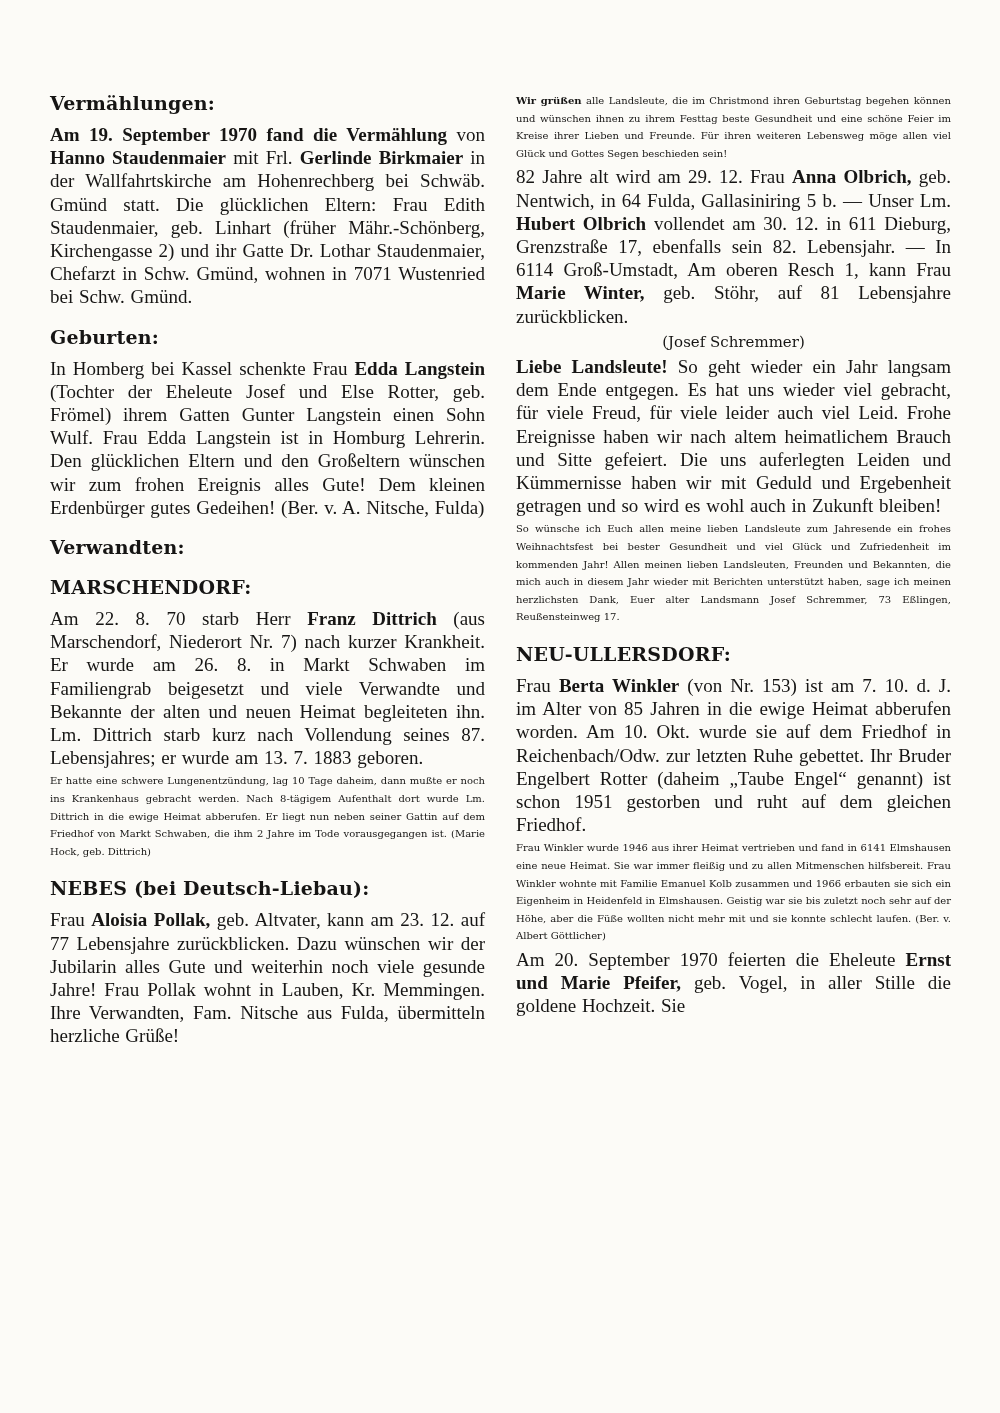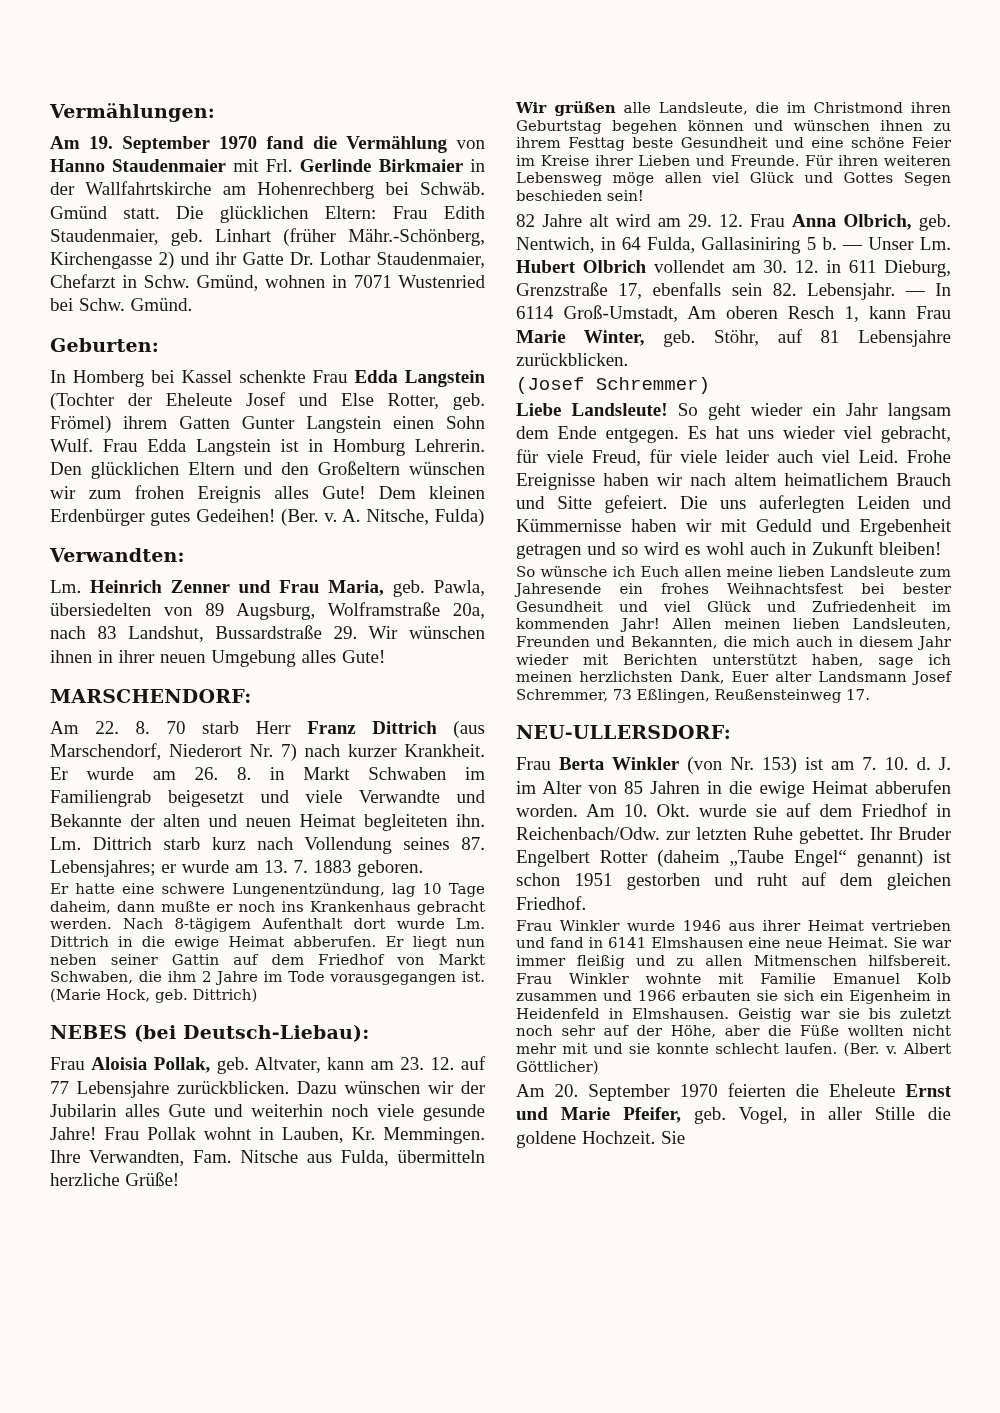--- a/index.html
+++ b/index.html
@@ -9,21 +9,21 @@
   html,body{margin:0;padding:0;}
   body{
     background:var(--paper);
     font-family:"DejaVu Serif","Liberation Serif",serif;
     color:var(--ink);
   }
   .page{
     position:relative;
     width:1000px;
     height:1237px;
-    margin:8px auto;
+    margin:0 auto;
     background:var(--paper);
     overflow:hidden;
   }
   .columns{
     display:flex;
     gap:31px;
     padding:92px 50px 0 50px;
   }
   .col{
     width:435px;
@@ -39,31 +39,30 @@
   .col > :first-child{margin-top:0;}
   .para{
     font-size:19px;
     line-height:23.2px;
     text-align:justify;
     margin:0 0 3px 0;
     word-spacing:1px;
     font-family:Liberation Serif, serif;
   }
   .small{
-    font-size:15px;
+    font-size:10px;
     line-height:17.6px;
     text-align:justify;
     margin:1px 0 3px 0;
   }
   .line-right{
-    font-size:19px;
+    font-size:15px;
     line-height:23.2px;
-    text-align:left;
+    text-align:center;
     margin:0 0 1px 0;
-    font-family:Liberation Mono, monospace;
   }
   .bold{font-weight:bold;}
   .page-number{
     position:absolute;
     left:52px;
     top:1272px;
     font-size:19px;
     letter-spacing:1px;
   }
 </style>
@@ -71,21 +70,20 @@
 <body>
 
 <div class="page">
   <div class="columns">
     <div class="col" id="col-left">
         <h2 class="heading"><span class="bold">Vermählungen:</span></h2>
         <p class="para"><span class="bold">Am 19. September 1970 fand die Vermählung</span><span> von </span><span class="bold">Hanno Staudenmaier</span><span> mit Frl. </span><span class="bold">Gerlinde Birkmaier</span><span> in der Wallfahrtskirche am Hohenrechberg bei Schwäb. Gmünd statt. Die glücklichen Eltern: Frau Edith Staudenmaier, geb. Linhart (früher Mähr.-Schönberg, Kirchengasse 2) und ihr Gatte Dr. Lothar Staudenmaier, Chefarzt in Schw. Gmünd, wohnen in 7071 Wustenried bei Schw. Gmünd.</span></p>
         <h2 class="heading"><span class="bold">Geburten:</span></h2>
         <p class="para"><span>In Homberg bei Kassel schenkte Frau </span><span class="bold">Edda Langstein</span><span> (Tochter der Eheleute Josef und Else Rotter, geb. Frömel) ihrem Gatten Gunter Langstein einen Sohn Wulf. Frau Edda Langstein ist in Homburg Lehrerin. Den glücklichen Eltern und den Großeltern wünschen wir zum frohen Ereignis alles Gute! Dem kleinen Erdenbürger gutes Gedeihen! (Ber. v. A. Nitsche, Fulda)</span></p>
         <h2 class="heading"><span class="bold">Verwandten:</span></h2>
-        <p class="para"><span>Lm. </span><span class="bold">Heinrich Zenner und Frau Maria,</span><span> geb. Pawla, übersiedelten von 89 Augsburg, Wolframstraße 20a, nach 83 Landshut, Bussardstraße 29. Wir wünschen ihnen in ihrer neuen Umgebung alles Gute!</span></p>
         <h2 class="heading"><span class="bold">MARSCHENDORF:</span></h2>
         <p class="para"><span>Am 22. 8. 70 starb Herr </span><span class="bold">Franz Dittrich</span><span> (aus Marschendorf, Niederort Nr. 7) nach kurzer Krankheit. Er wurde am 26. 8. in Markt Schwaben im Familiengrab beigesetzt und viele Verwandte und Bekannte der alten und neuen Heimat begleiteten ihn. Lm. Dittrich starb kurz nach Vollendung seines 87. Lebensjahres; er wurde am 13. 7. 1883 geboren.</span></p>
         <p class="small"><span>Er hatte eine schwere Lungenentzündung, lag 10 Tage daheim, dann mußte er noch ins Krankenhaus gebracht werden. Nach 8-tägigem Aufenthalt dort wurde Lm. Dittrich in die ewige Heimat abberufen. Er liegt nun neben seiner Gattin auf dem Friedhof von Markt Schwaben, die ihm 2 Jahre im Tode vorausgegangen ist. (Marie Hock, geb. Dittrich)</span></p>
         <h2 class="heading"><span class="bold">NEBES (bei Deutsch-Liebau):</span></h2>
         <p class="para"><span>Frau </span><span class="bold">Aloisia Pollak,</span><span> geb. Altvater, kann am 23. 12. auf 77 Lebensjahre zurückblicken. Dazu wünschen wir der Jubilarin alles Gute und weiterhin noch viele gesunde Jahre! Frau Pollak wohnt in Lauben, Kr. Memmingen. Ihre Verwandten, Fam. Nitsche aus Fulda, übermitteln herzliche Grüße!</span></p>
       </div>
     <div class="col" id="col-right">
         <p class="small"><span class="bold">Wir grüßen</span><span> alle Landsleute, die im Christmond ihren Geburtstag begehen können und wünschen ihnen zu ihrem Festtag beste Gesundheit und eine schöne Feier im Kreise ihrer Lieben und Freunde. Für ihren weiteren Lebensweg möge allen viel Glück und Gottes Segen beschieden sein!</span></p>
         <p class="para"><span>82 Jahre alt wird am 29. 12. Frau </span><span class="bold">Anna Olbrich,</span><span> geb. Nentwich, in 64 Fulda, Gallasiniring 5 b. — Unser Lm. </span><span class="bold">Hubert Olbrich</span><span> vollendet am 30. 12. in 611 Dieburg, Grenzstraße 17, ebenfalls sein 82. Lebensjahr. — In 6114 Groß-Umstadt, Am oberen Resch 1, kann Frau </span><span class="bold">Marie Winter,</span><span> geb. Stöhr, auf 81 Lebensjahre zurückblicken.</span></p>
         <p class="line-right"><span>(Josef Schremmer)</span></p>

